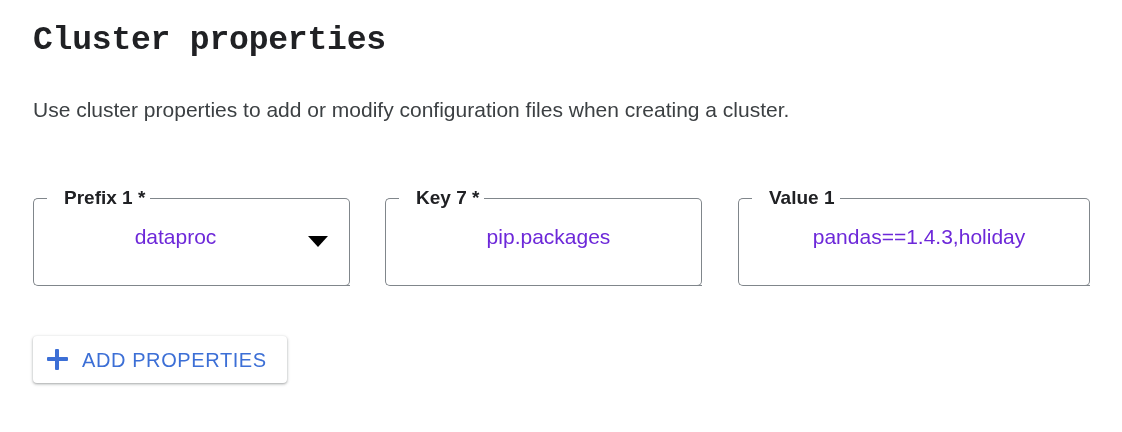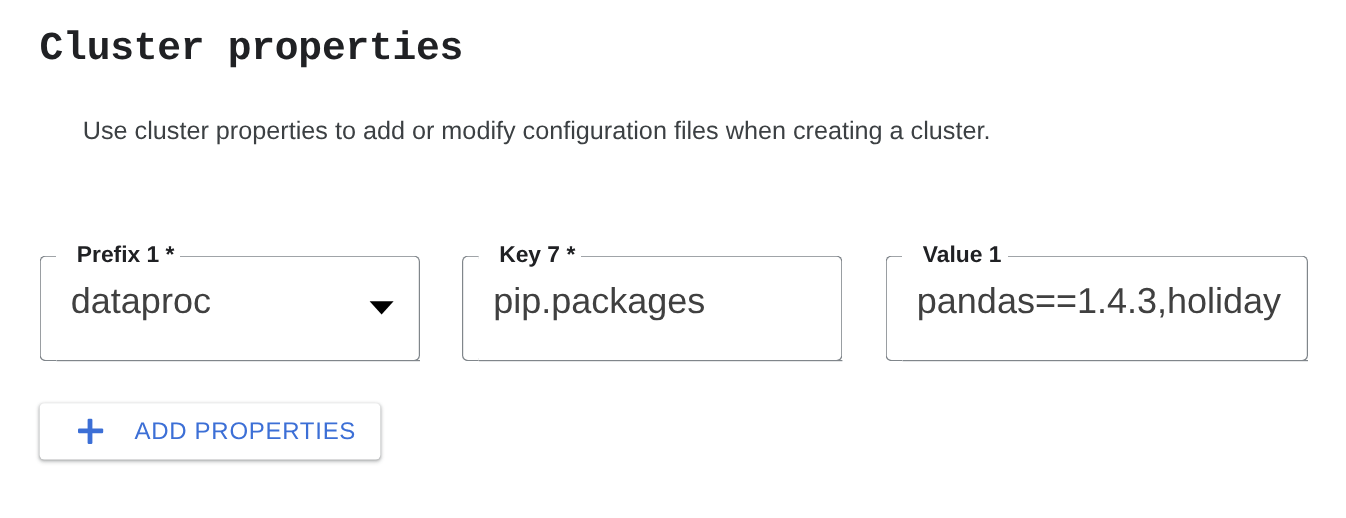--- a/index.html
+++ b/index.html
@@ -39,35 +39,34 @@
 
   .page-description {
     position: absolute;
     left: 33px;
     top: 96px;
     font-size: 21px;
     line-height: 28px;
     font-weight: 400;
     color: #3c4043;
     white-space: nowrap;
-    margin-left: 36px;
   }
 
   
   .field-row {
     position: absolute;
     left: 33px;
     top: 198px;
     width: 1060px;
     height: 92px;
   }
 
   .mdc-field {
     position: absolute;
-    top: 15px;
+    top: 0;
     height: 88px;
     box-sizing: border-box;
   }
 
   .mdc-field.field-prefix { left: 0px;   width: 317px; }
   .mdc-field.field-key    { left: 352px; width: 317px; }
   .mdc-field.field-value  { left: 705px; width: 352px; }
 
   
   .outline {
@@ -130,26 +129,27 @@
     color: #202124;
     white-space: nowrap;
     z-index: 2;
   }
 
   .field-value-text {
     position: absolute;
     left: 26px;
     top: 24px;
     right: 16px;
-    font-size: 30px;
+    font-size: 21px;
     line-height: 30px;
     font-weight: 400;
-    color: #404040;
+    color: #6d28d9;
     white-space: nowrap;
     overflow: hidden;
+    text-align: center;
   }
   .field-value-text.has-trigger { right: 58px; }
 
   .select-arrow {
     position: absolute;
     right: 22px;
     top: 38px;
     width: 0;
     height: 0;
     border-left: 10px solid transparent;
@@ -158,22 +158,22 @@
   }
 
   
   .add-button {
     position: absolute;
     left: 33px;
     top: 336px;
     height: 47px;
     display: flex;
     align-items: center;
-    gap: 26px;
-    padding: 0 20px 0 32px;
+    gap: 14px;
+    padding: 0 20px 0 14px;
     background: #ffffff;
     border: none;
     border-radius: 4px;
     box-shadow: 0 1px 2px 0 rgba(60,64,67,0.30),
                 0 1px 3px 1px rgba(60,64,67,0.15);
     cursor: pointer;
     font-family: "Liberation Sans", sans-serif;
   }
   .plus-icon {
     position: relative;

